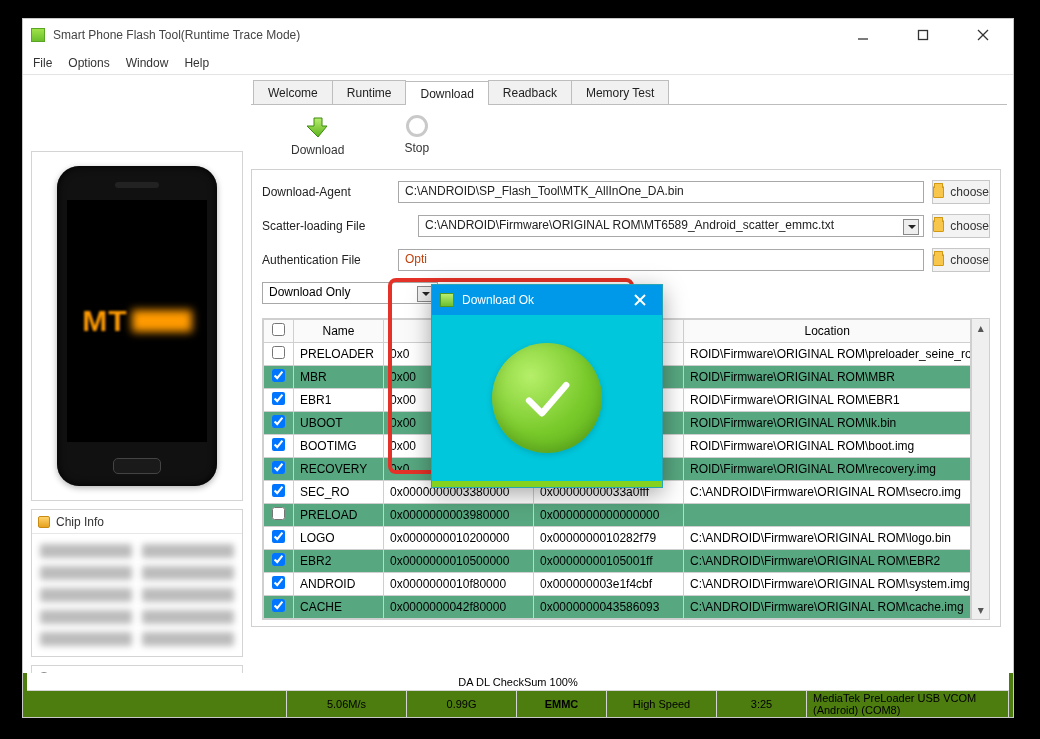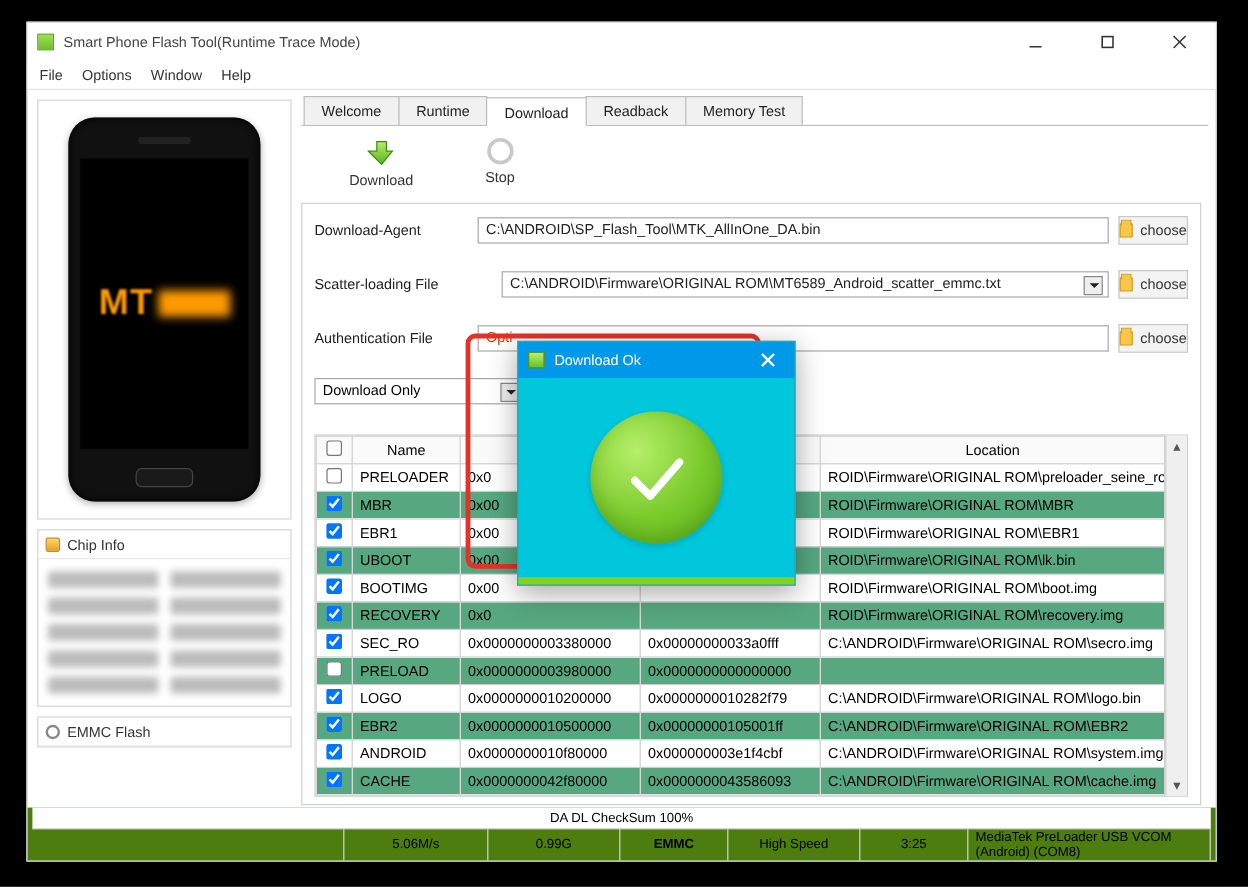--- a/index.html
+++ b/index.html
@@ -35,21 +35,21 @@
     padding: 0 10px; color:#333; background:#fff;
     border-bottom: 1px solid #e3e3e3;
   }
   .menubar span { cursor: default; }
   .content-row {
     display:flex; height: calc(100% - 32px - 24px - 22px);
   }
   
   .left-col {
     width: 228px; padding: 8px 8px 4px 8px;
-    display:flex; flex-direction:column; gap:8px;
+    display:flex; flex-direction:column; gap:8px;justify-content:flex-end;
   }
   .phone-box {
     border:1px solid #d4d4d4; padding: 10px;
     display:flex; align-items:center; justify-content:center;
     height: 350px; background:#fff;
   }
   .phone-body {
     width: 160px; height: 320px; border-radius: 22px;
     background:#111; position:relative;
     box-shadow: inset 0 0 8px #000, 0 2px 6px rgba(0,0,0,.3);
@@ -97,21 +97,21 @@
   .tool-btn { display:flex; flex-direction:column; align-items:center; gap:4px; color:#333;}
   .dl-arrow {
     width:24px;height:24px;
   }
   .dl-arrow svg { width:100%;height:100%;}
   .stop-circle {
     width:22px;height:22px; border-radius:50%; border:3px solid #c9c9c9;
   }
   .form-area {
     border:1px solid #d0d0d0; margin: 4px 6px 6px 0; padding: 10px 10px 6px;
-    display:flex; flex-direction:column; gap:21px;
+    display:flex; flex-direction:column; gap:10px;
   }
   .form-row { display:flex; align-items:center; gap:8px;}
   .form-row label { width:128px; color:#222;}
   .textbox {
     flex:1; height:22px; border:1px solid #a8a8a8; padding: 2px 6px;
     background:#fff; font-size:12px; color:#222;
     white-space:nowrap; overflow:hidden; text-overflow:clip;
   }
   .textbox.dropdown { padding-right: 38px; position:relative;margin-left:20px;}
   .textbox.dropdown::after {

